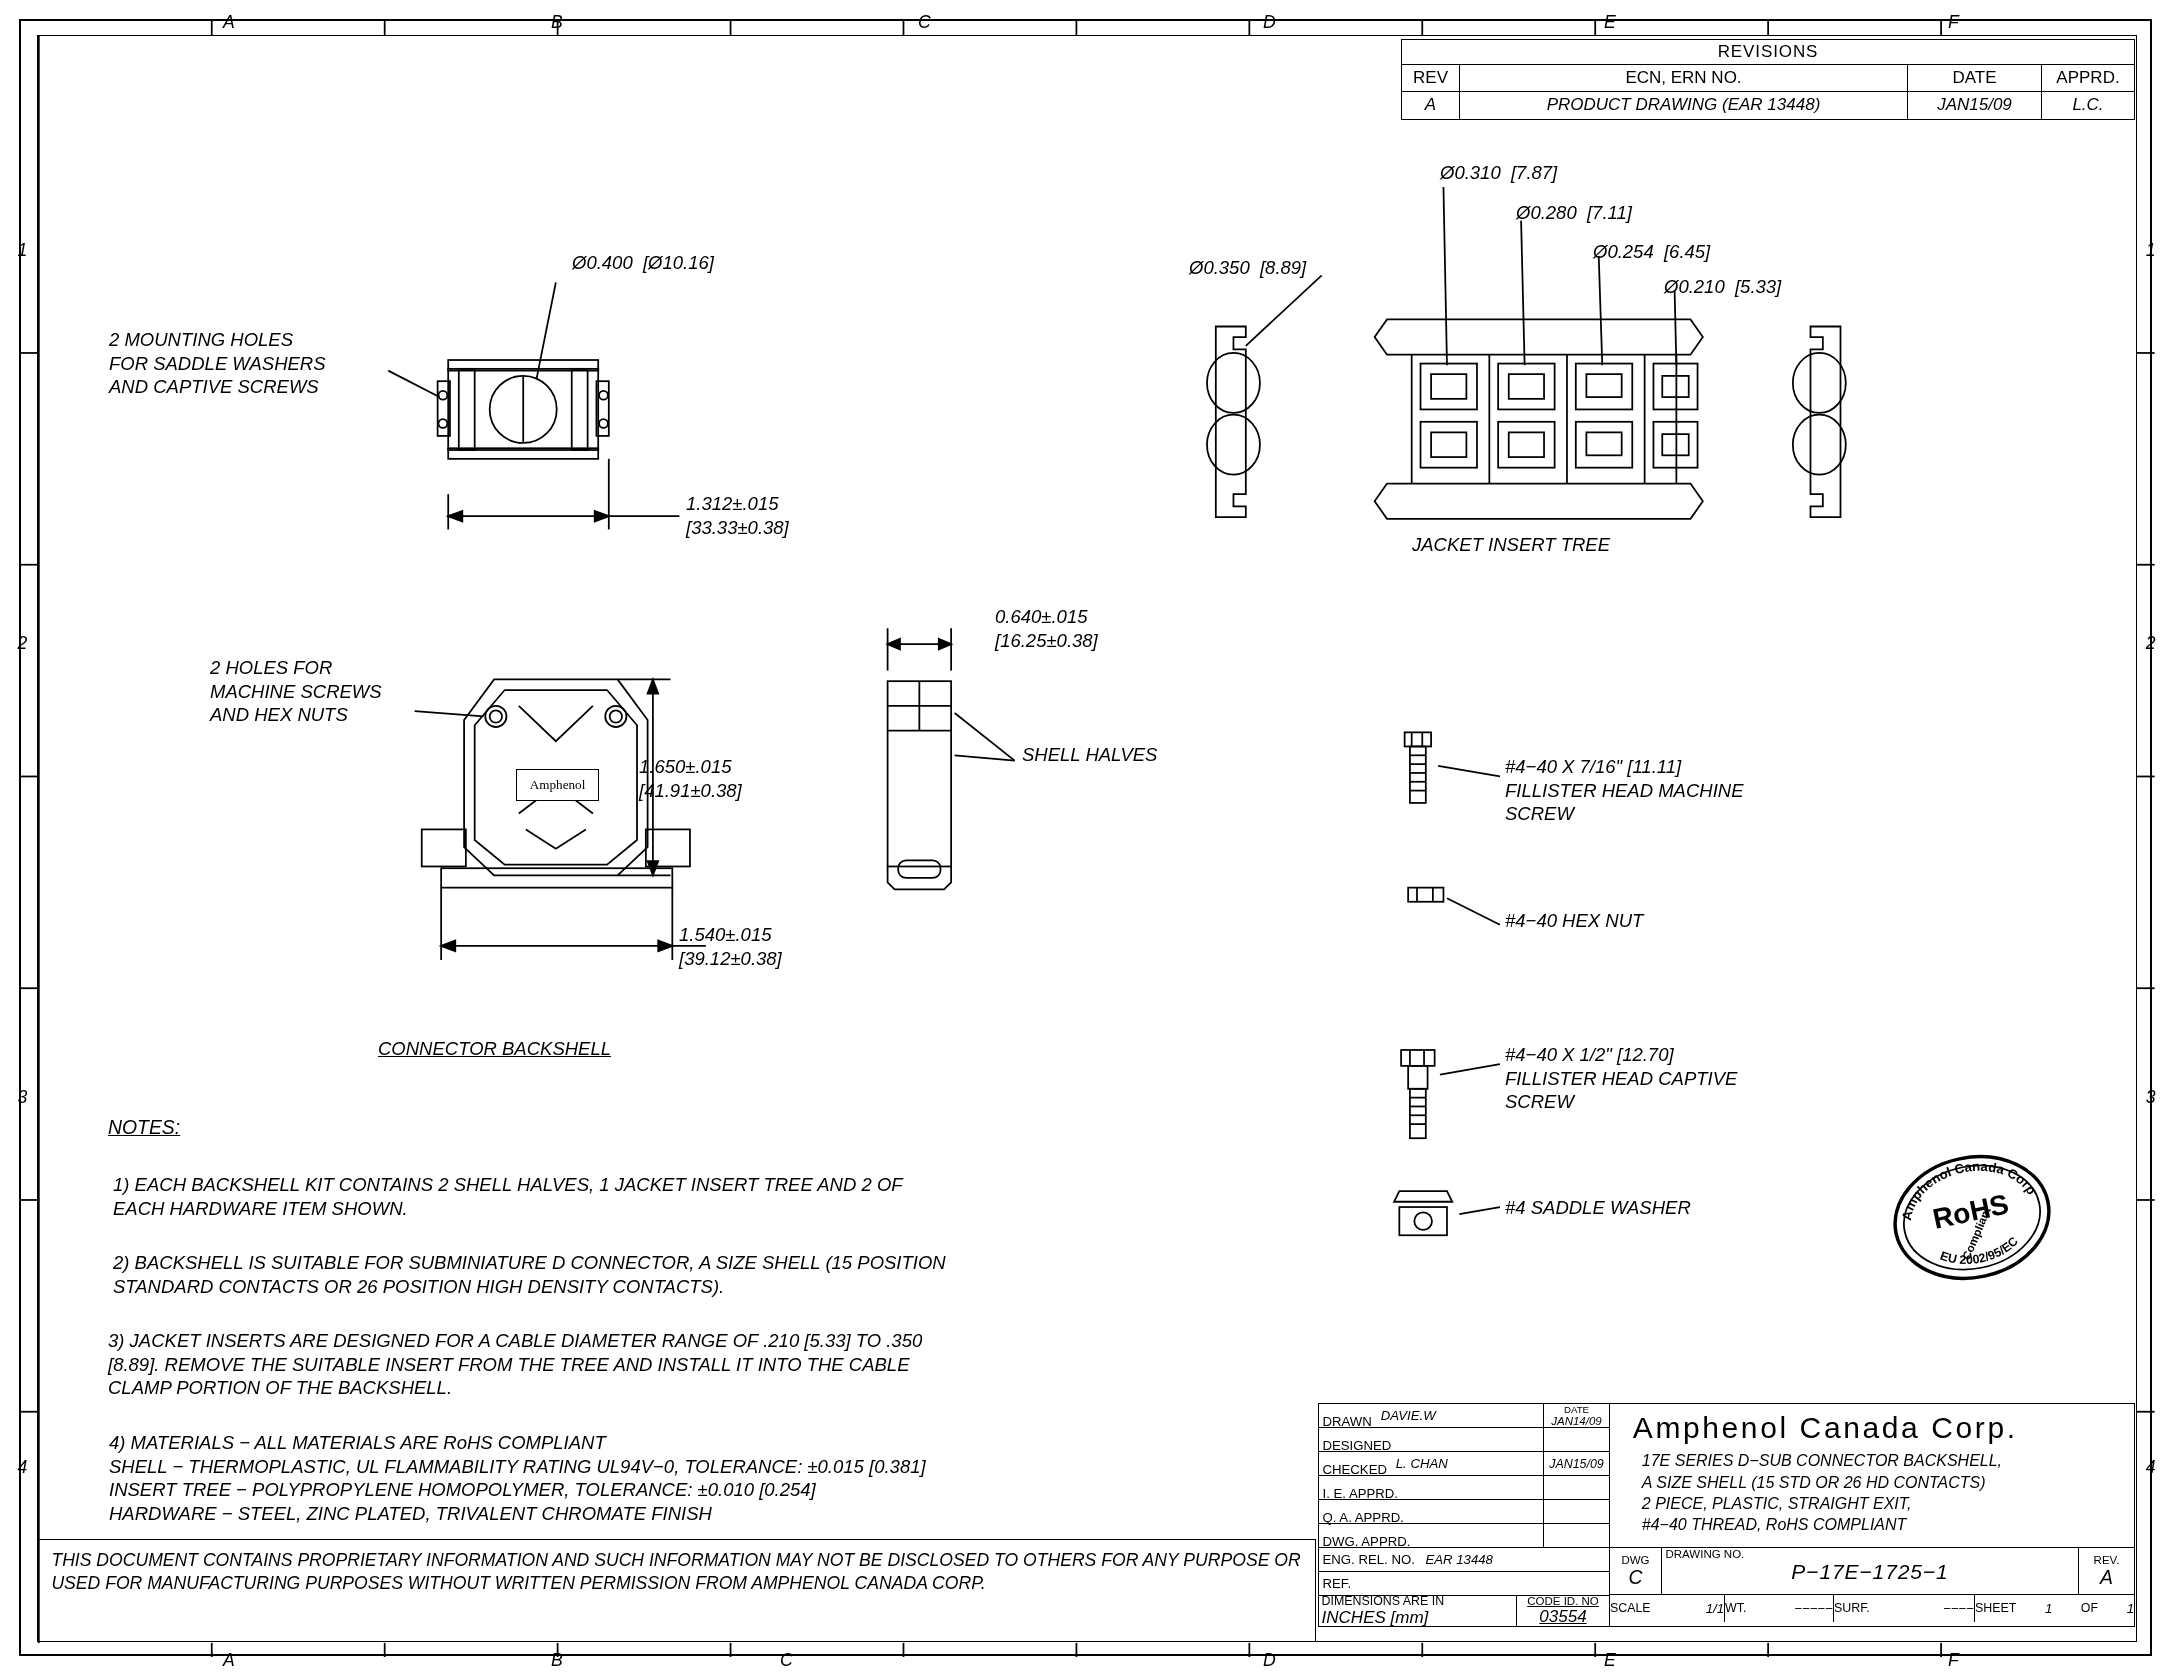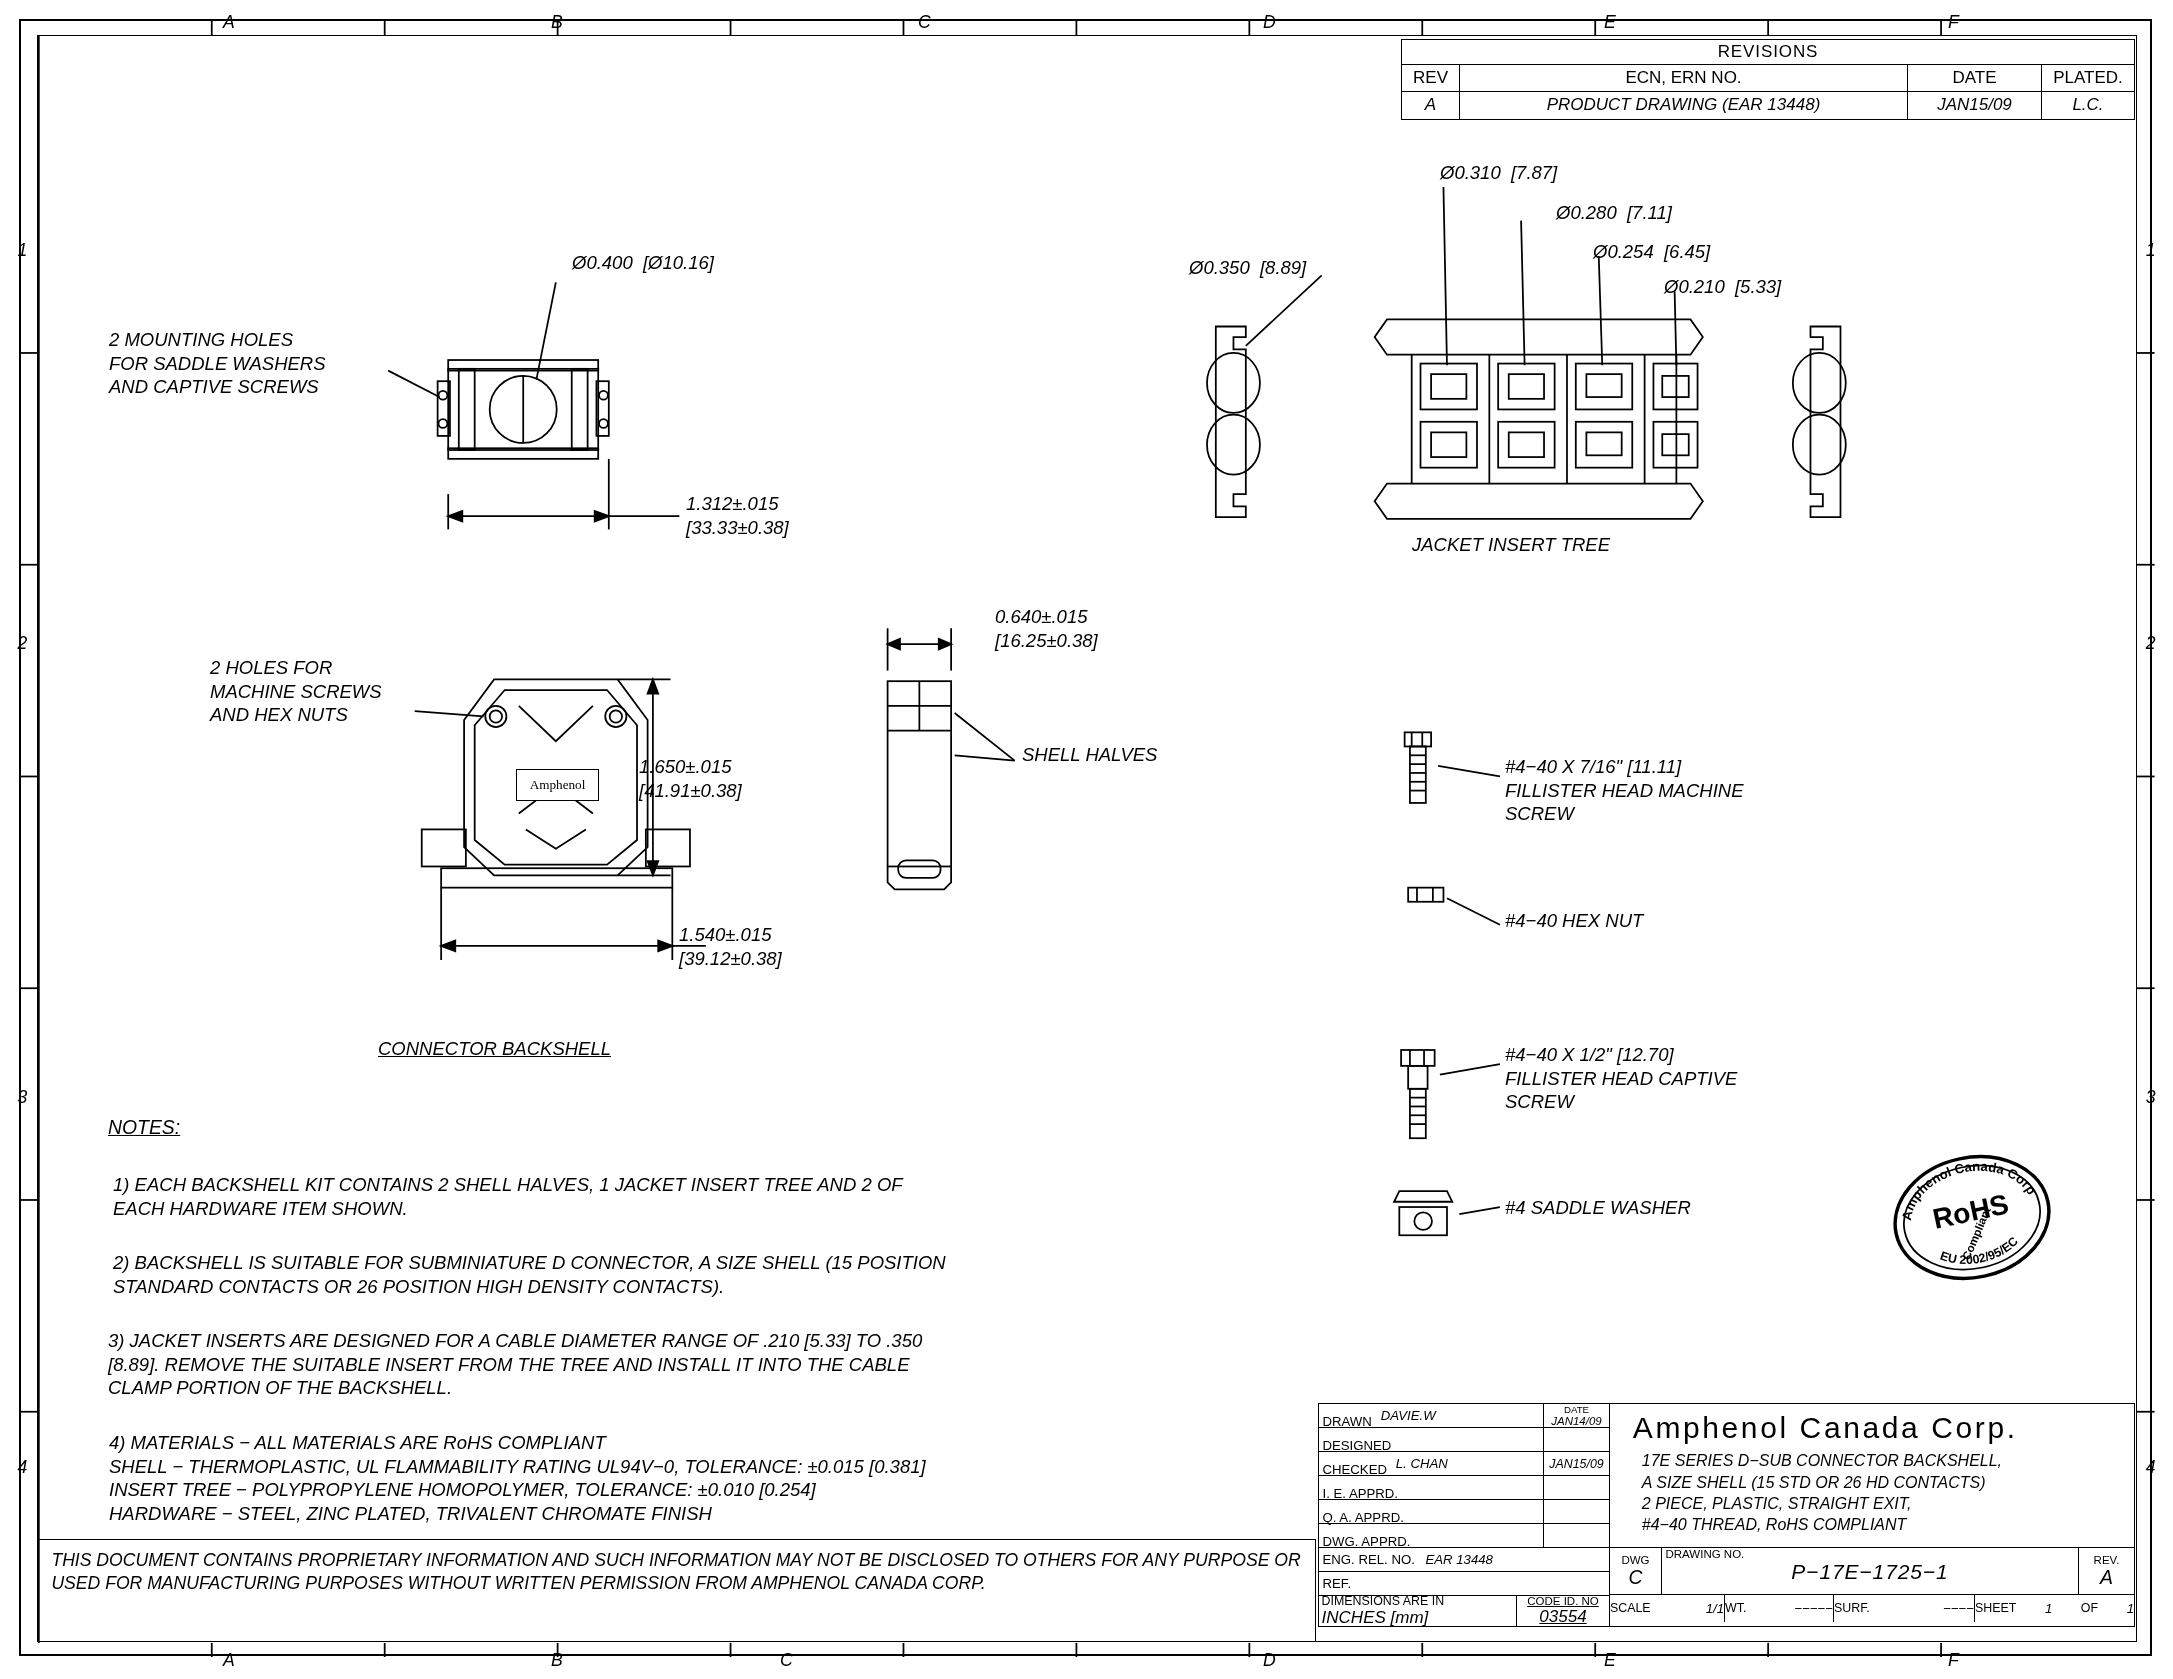--- a/index.html
+++ b/index.html
@@ -308,21 +308,21 @@
 [41.91±0.38]</div>
   <div class="lbl" style="left:679px;top:923px;">1.540±.015
 [39.12±0.38]</div>
   <div class="lbl" style="left:995px;top:605px;">0.640±.015
 [16.25±0.38]</div>
   <div class="lbl" style="left:1022px;top:743px;">SHELL HALVES</div>
   <div class="lbl lbl-u" style="left:378px;top:1037px;">CONNECTOR BACKSHELL</div>
 
   <div class="lbl" style="left:1189px;top:256px;">Ø0.350  [8.89]</div>
   <div class="lbl" style="left:1440px;top:161px;">Ø0.310  [7.87]</div>
-  <div class="lbl" style="left:1556px;top:201px;">Ø0.280  [7.11]</div>
+  <div class="lbl" style="left:1516px;top:201px;">Ø0.280  [7.11]</div>
   <div class="lbl" style="left:1593px;top:240px;">Ø0.254  [6.45]</div>
   <div class="lbl" style="left:1664px;top:275px;">Ø0.210  [5.33]</div>
   <div class="lbl" style="left:1412px;top:533px;">JACKET INSERT TREE</div>
 
   <div class="lbl" style="left:1505px;top:755px;">#4−40 X 7/16" [11.11]
 FILLISTER HEAD MACHINE
 SCREW</div>
   <div class="lbl" style="left:1505px;top:909px;">#4−40 HEX NUT</div>
   <div class="lbl" style="left:1505px;top:1043px;">#4−40 X 1/2" [12.70]
 FILLISTER HEAD CAPTIVE
@@ -341,21 +341,21 @@
 SHELL − THERMOPLASTIC, UL FLAMMABILITY RATING UL94V−0, TOLERANCE: ±0.015 [0.381]
 INSERT TREE − POLYPROPYLENE HOMOPOLYMER, TOLERANCE: ±0.010 [0.254]
 HARDWARE − STEEL, ZINC PLATED, TRIVALENT CHROMATE FINISH</div>
 
   <div class="rev-table">
     <div class="rev-title">REVISIONS</div>
     <div class="rev-row rev-head">
       <div class="c-rev">REV</div>
       <div class="c-ecn">ECN, ERN NO.</div>
       <div class="c-date">DATE</div>
-      <div class="c-appr">PLATED.</div>
+      <div class="c-appr">APPRD.</div>
     </div>
     <div class="rev-row">
       <div class="c-rev ital">A</div>
       <div class="c-ecn ital">PRODUCT DRAWING (EAR 13448)</div>
       <div class="c-date ital">JAN15/09</div>
       <div class="c-appr ital">L.C.</div>
     </div>
   </div>
 
   <div class="prop">THIS DOCUMENT CONTAINS PROPRIETARY INFORMATION AND SUCH INFORMATION MAY NOT BE DISCLOSED TO OTHERS FOR ANY PURPOSE OR USED FOR MANUFACTURING PURPOSES WITHOUT WRITTEN PERMISSION FROM AMPHENOL  CANADA CORP.</div>

